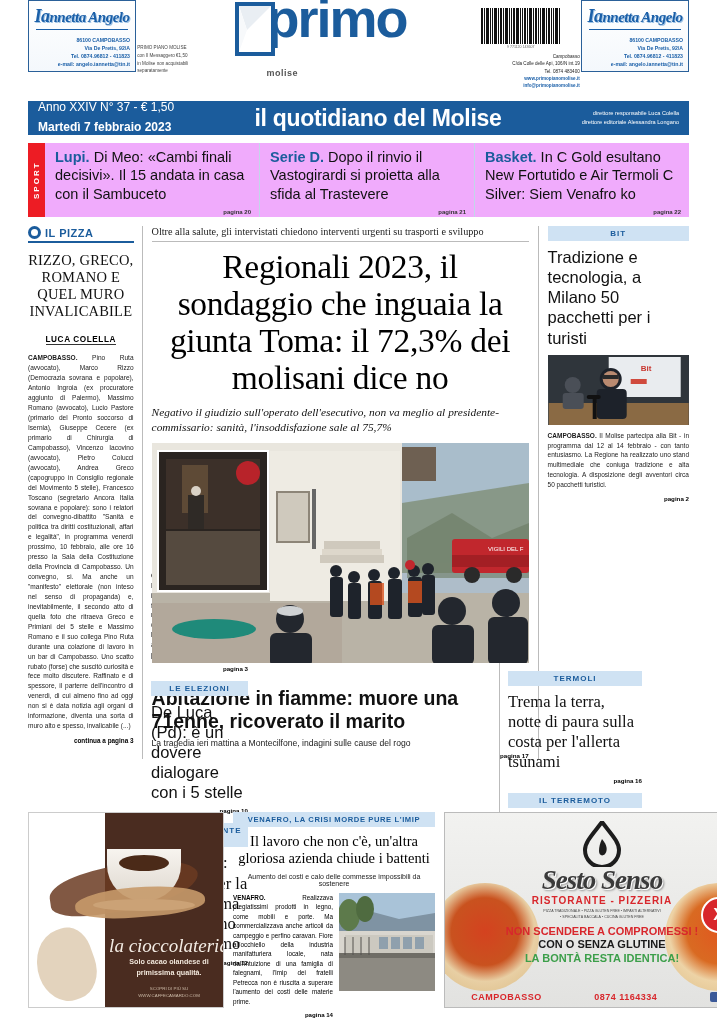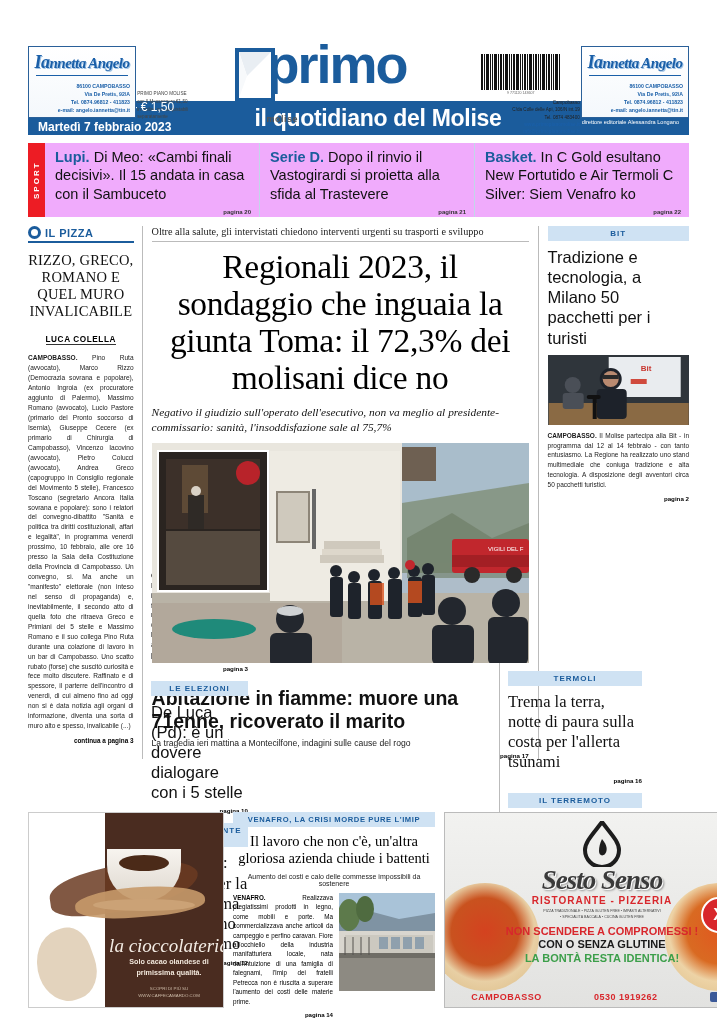--- a/index.html
+++ b/index.html
@@ -6,21 +6,21 @@
   body {
     width: 717px; height: 1024px;
     background: #ffffff;
     font-family: "Liberation Sans", sans-serif;
     overflow: hidden;
     position: relative;
   }
   .page { width: 717px; height: 1024px; position: relative; background:#fff; padding: 0 28px; }
 
   
-  .masthead { display:flex; align-items:flex-start; justify-content:space-between; padding-top: 46px; height: 96px; }
+  .masthead { display:flex; align-items:flex-start; justify-content:space-between; height: 96px; }
   .ad-box {
     width: 108px; height: 72px; border: 1px solid #2a6099;
     background: linear-gradient(#ffffff,#f4f8fc);
     position: relative; overflow:hidden;
   }
   .ad-logo {
     text-align:center; padding-top:5px;
     font-family: "Liberation Serif", serif;
     font-style: italic; font-weight:bold; font-size:15px;
     color:#1a5fa8; letter-spacing:-0.5px;
@@ -538,21 +538,21 @@
       <div class="pz-pie l"></div>
       <div class="pz-pie r"></div>
       <div class="pz-badge">X</div>
       <div class="pz-claim">
         <div class="r">NON SCENDERE A COMPROMESSI !</div>
         <div class="k">CON O SENZA GLUTINE</div>
         <div class="g">LA BONTÀ RESTA IDENTICA!</div>
       </div>
       <div class="pz-foot">
         <span>CAMPOBASSO</span>
-        <span class="ph">0530 1919262</span>
+        <span class="ph">0874 1164334</span>
         <span class="pz-soc">
             <i></i>
             <i class="ig"></i>
           </span>
       </div>
     </div>
   </div>
 
 </div>
 

